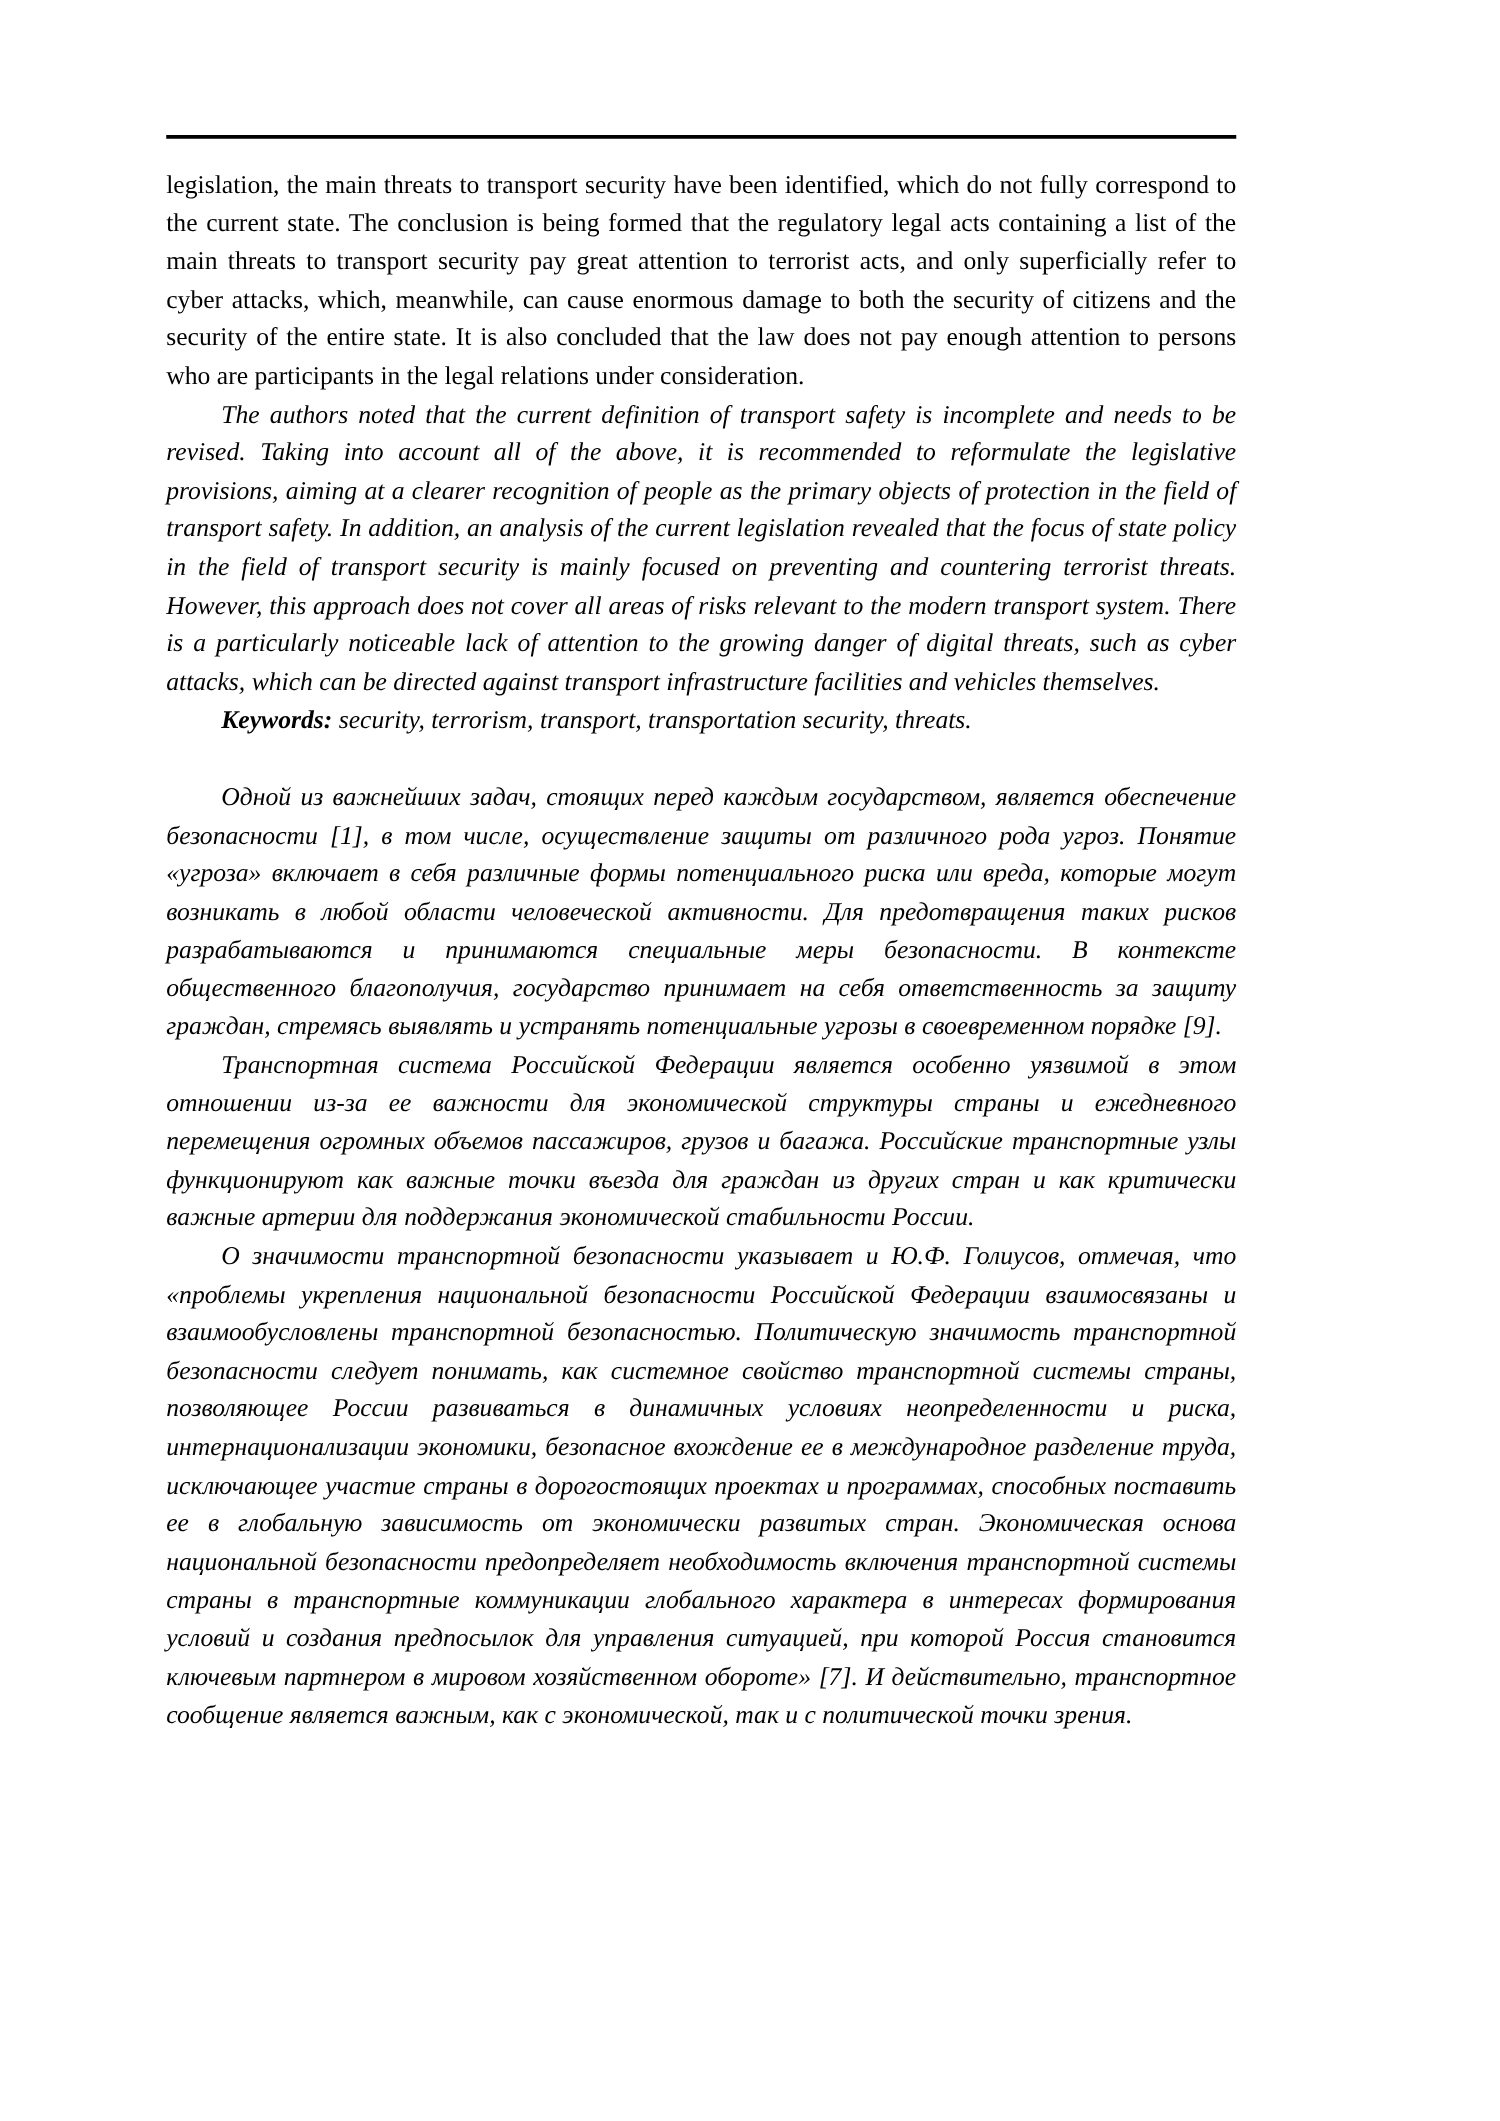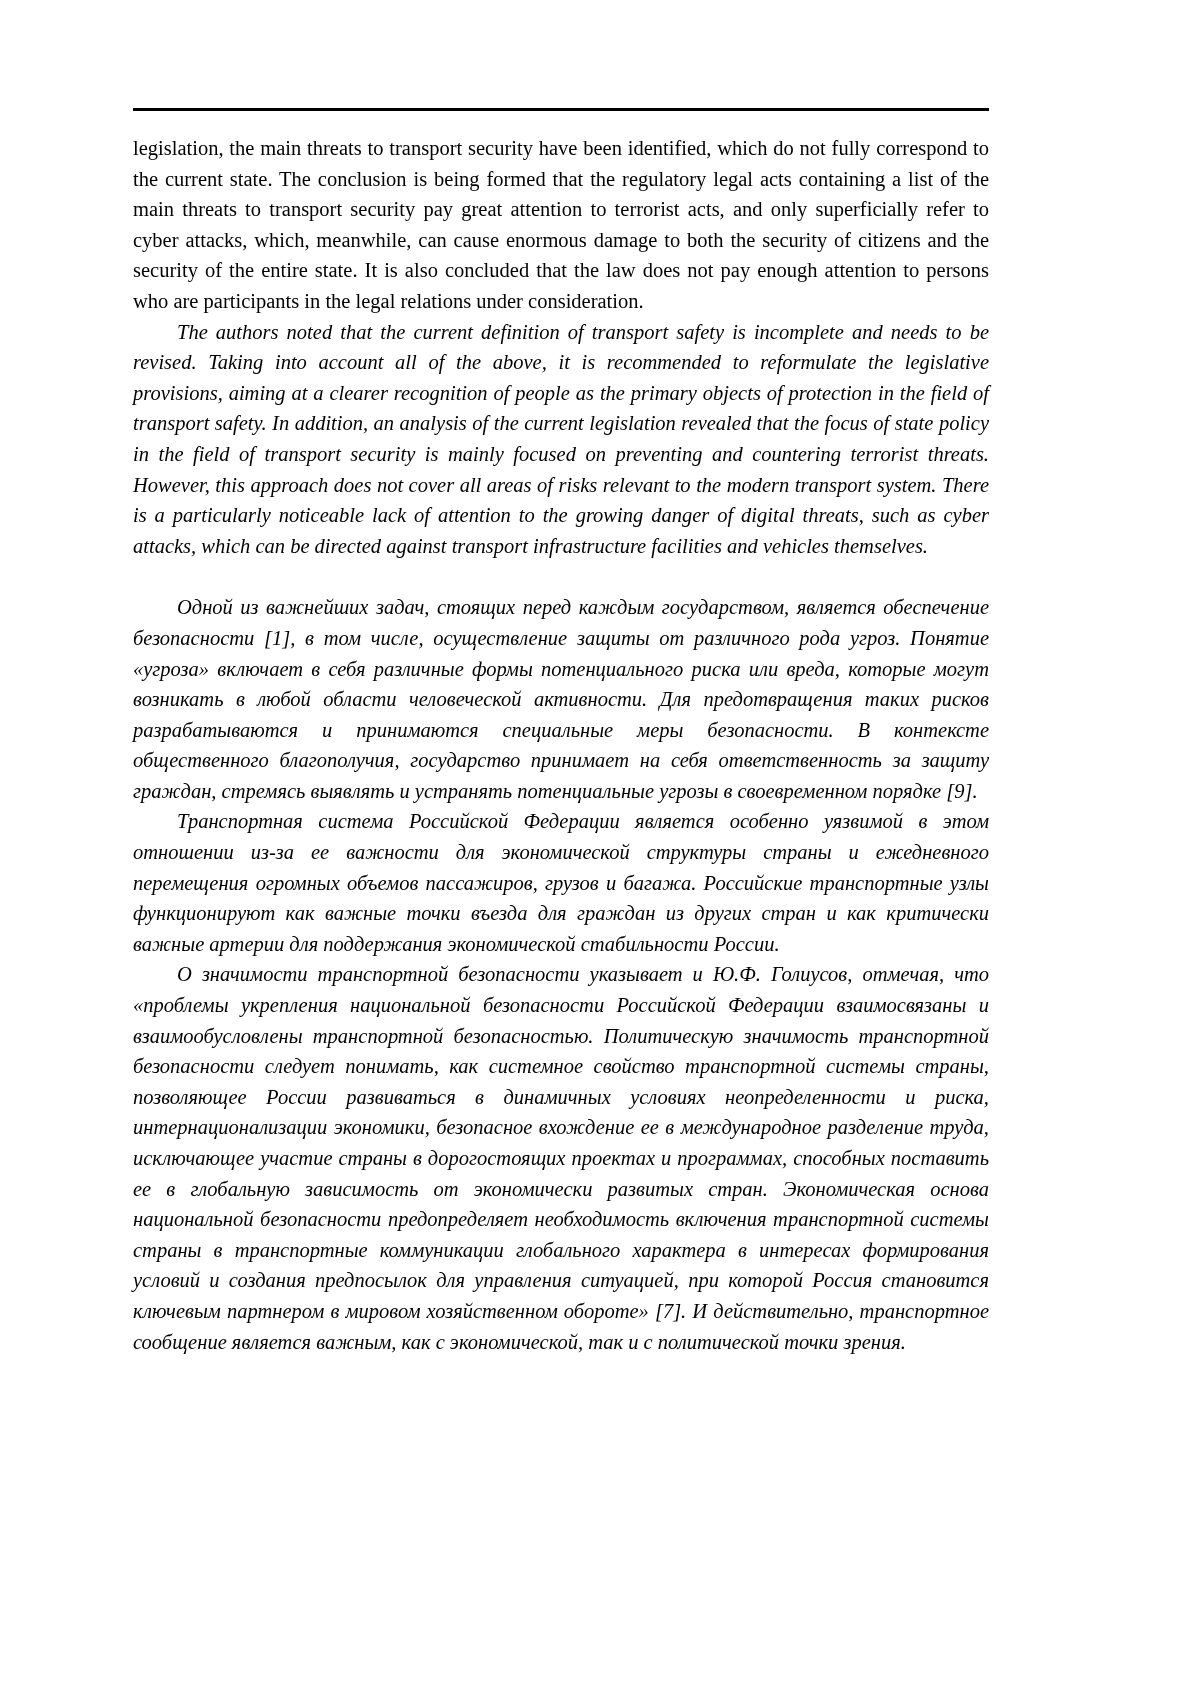--- a/index.html
+++ b/index.html
@@ -70,20 +70,21 @@
 <div class="page">
 
   <div class="content">
 
     <div class="rule-top"></div>
 
     <p class="para">legislation, the main threats to transport security have been identified, which do not fully correspond to the current state. The conclusion is being formed that the regulatory legal acts containing a list of the main threats to transport security pay great attention to terrorist acts, and only superficially refer to cyber attacks, which, meanwhile, can cause enormous damage to both the security of citizens and the security of the entire state. It is also concluded that the law does not pay enough attention to persons who are participants in the legal relations under consideration.</p>
 
     <p class="para indent">The authors noted that the current definition of transport safety is incomplete and needs to be revised. Taking into account all of the above, it is recommended to reformulate the legislative provisions, aiming at a clearer recognition of people as the primary objects of protection in the field of transport safety. In addition, an analysis of the current legislation revealed that the focus of state policy in the field of transport security is mainly focused on preventing and countering terrorist threats. However, this approach does not cover all areas of risks relevant to the modern transport system. There is a particularly noticeable lack of attention to the growing danger of digital threats, such as cyber attacks, which can be directed against transport infrastructure facilities and vehicles themselves.</p>
 
+    <p class="para indent"><span class="kw-label">Keywords:</span><span> security, terrorism, transport, transportation security, threats.</span></p>
 
     <div class="spacer-block"></div>
 
     <p class="para indent">Одной из важнейших задач, стоящих перед каждым государством, является обеспечение безопасности [1], в том числе, осуществление защиты от различного рода угроз. Понятие «угроза» включает в себя различные формы потенциального риска или вреда, которые могут возникать в любой области человеческой активности. Для пре­дотвращения таких рисков разрабатываются и принимаются специальные меры безо­пасности. В контексте общественного благополучия, государство принимает на себя ответственность за защиту граждан, стремясь выявлять и устранять потенциальные уг­розы в своевременном порядке [9].</p>
 
     <p class="para indent">Транспортная система Российской Федерации является особенно уязвимой в этом отношении из-за ее важности для экономической структуры страны и ежедневно­го перемещения огромных объемов пассажиров, грузов и багажа. Российские транс­портные узлы функционируют как важные точки въезда для граждан из других стран и как критически важные артерии для поддержания экономической стабильности России.</p>
 
     <p class="para indent">О значимости транспортной безопасности указывает и Ю.Ф. Голиусов, отмечая, что «проблемы укрепления национальной безопасности Российской Федерации взаи­мосвязаны и взаимообусловлены транспортной безопасностью. Политическую значи­мость транспортной безопасности следует понимать, как системное свойство транс­портной системы страны, позволяющее России развиваться в динамичных условиях не­определенности и риска, интернационализации экономики, безопасное вхождение ее в международное разделение труда, исключающее участие страны в дорогостоящих про­ектах и программах, способных поставить ее в глобальную зависимость от экономиче­ски развитых стран. Экономическая основа национальной безопасности предопределя­ет необходимость включения транспортной системы страны в транспортные коммуни­кации глобального характера в интересах формирования условий и создания предпосылок для управления ситуацией, при которой Россия становится ключевым партнером в мировом хозяйственном обороте» [7]. И действительно, транспортное со­общение является важным, как с экономической, так и с политической точки зрения.</p>
 
   </div>

